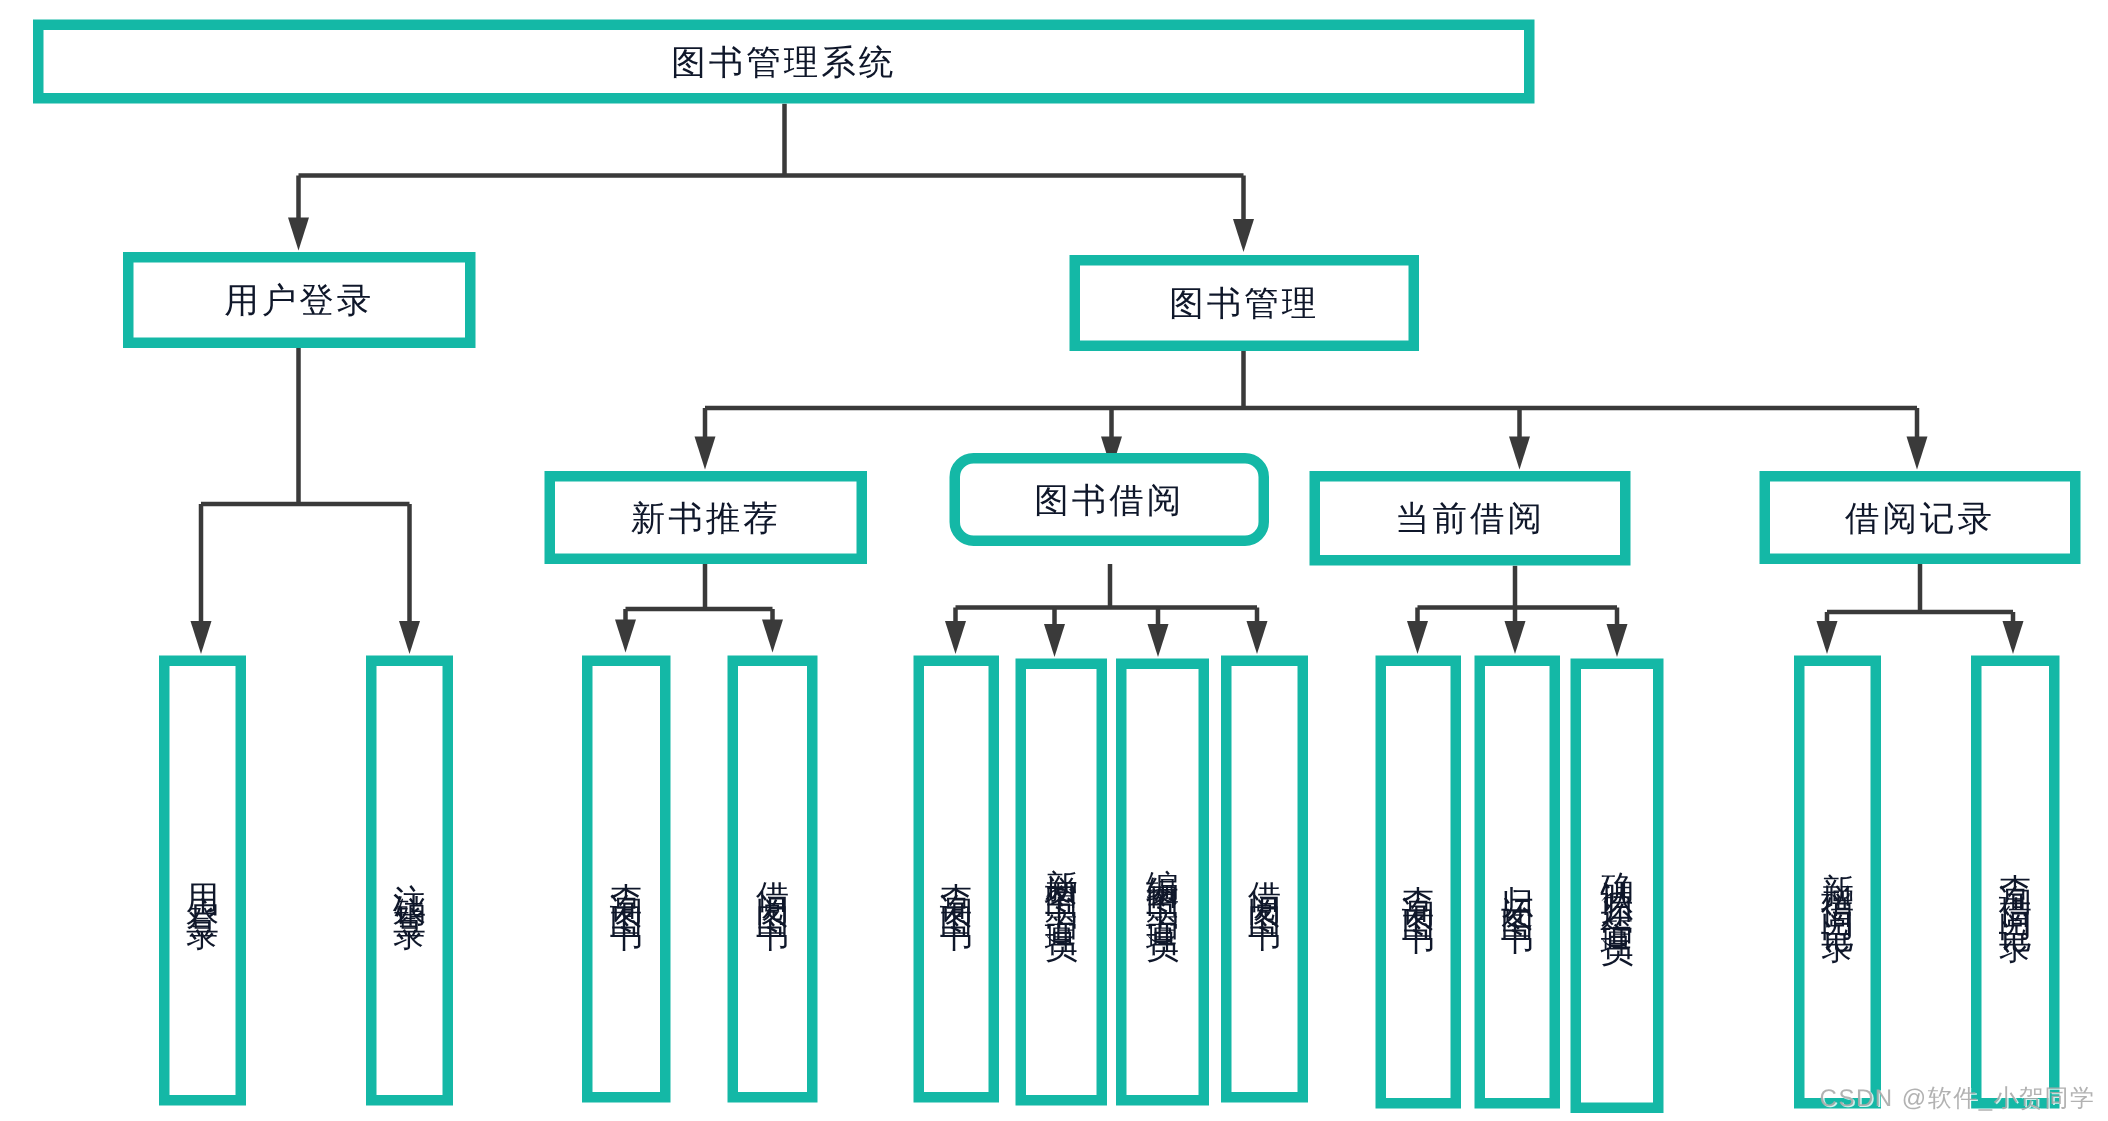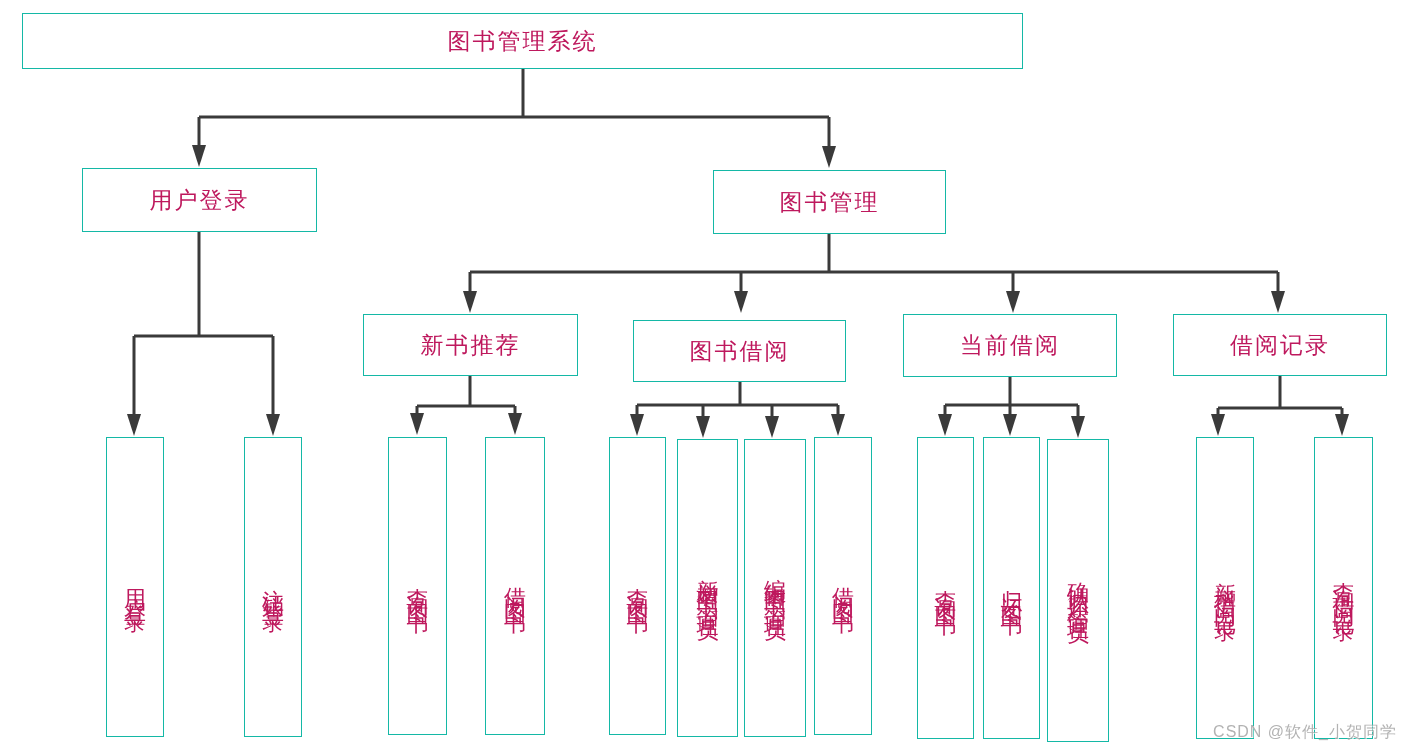--- a/index.html
+++ b/index.html
@@ -14,22 +14,22 @@
   .connectors {
     position: absolute;
     left: 0; top: 0;
     width: 1405px; height: 747px;
     pointer-events: none;
   }
   .node {
     position: absolute;
     box-sizing: border-box;
     background: #ffffff;
-    border: 1px solid #14b8a6;
-    color: #be185d;
+    border: 7px solid #14b8a6;
+    color: #0f172a;
     display: flex;
     align-items: center;
     justify-content: center;
     text-align: center;
   }
   .hnode { font-size: 23px; font-weight: 500; letter-spacing: 2px; }
   .vnode { font-size: 22px; font-weight: 500; }
   .vnode .vtext {
     writing-mode: vertical-rl;
     text-orientation: mixed;
@@ -84,22 +84,22 @@
       <polygon points="1335,414 1349,414 1342,436"></polygon>
     </g>
   </svg>
 
   <div class="node hnode" style="left:22px; top:13px; width:1001px; height:56px;">图书管理系统</div>
 
   <div class="node hnode" style="left:82px; top:168px; width:235px; height:64px;">用户登录</div>
   <div class="node hnode" style="left:363px; top:314px; width:215px; height:62px;">新书推荐</div>
 
   <div class="node hnode" style="left:713px; top:170px; width:233px; height:64px;">图书管理</div>
-  <div class="node hnode" style="left:633px; top:320px; width:213px; height:62px;">图书借阅</div>
-  <div class="node hnode" style="left:903px; top:314px; width:214px; height:63px;">当前借阅</div>
+  <div class="node hnode" style="left:633px; top:302px; width:213px; height:62px;border-radius:16px;">图书借阅</div>
+  <div class="node hnode" style="left:873px; top:314px; width:214px; height:63px;">当前借阅</div>
   <div class="node hnode" style="left:1173px; top:314px; width:214px; height:62px;">借阅记录</div>
 
   <div class="node vnode" style="left:106px; top:437px; width:58px; height:300px;">
     <span class="vtext">用户登录</span>
   </div>
   <div class="node vnode" style="left:244px; top:437px; width:58px; height:300px;">
     <span class="vtext">注销登录</span>
   </div>
 
   <div class="node vnode" style="left:388px; top:437px; width:59px; height:298px;">

